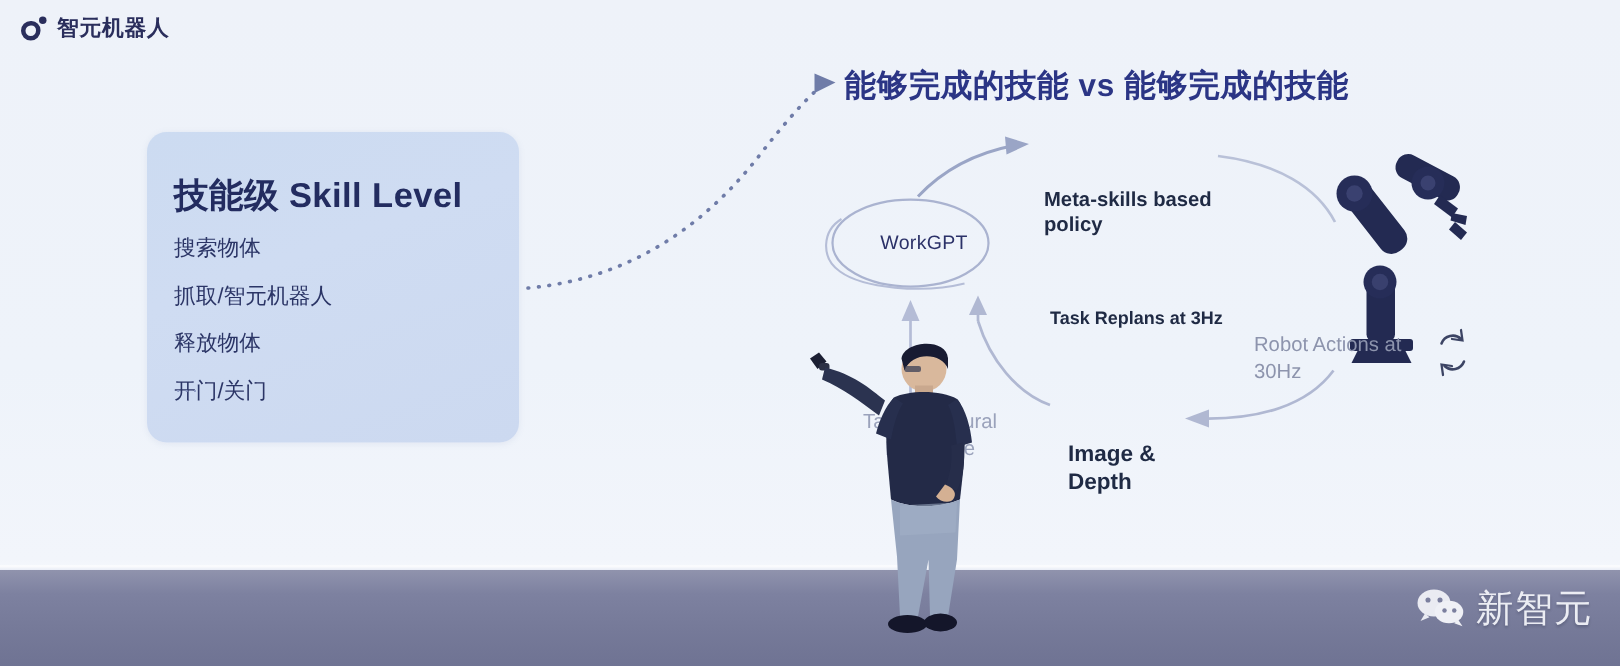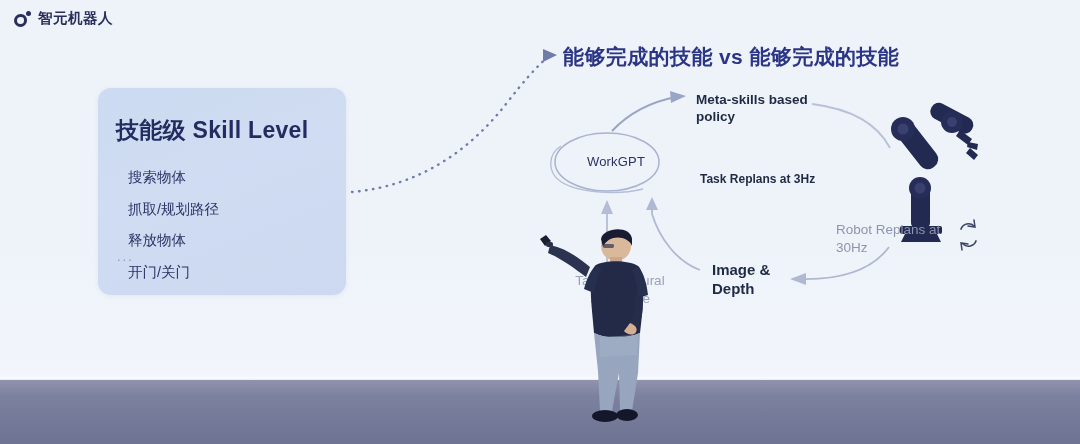--- a/index.html
+++ b/index.html
@@ -26,29 +26,29 @@
   .brand-name{font-size:14.5px;color:#2a2e5c;font-weight:600;letter-spacing:.5px;}
 
   
   .skill-card{position:absolute;left:98px;top:88px;width:248px;height:207px;
     background:linear-gradient(160deg,#ccdbf1 0%,#cfdcf2 40%,#ccd9f0 100%);
     border-radius:13px;box-shadow:0 1px 4px rgba(120,140,180,.12);}
   .skill-title{position:absolute;left:18px;top:27px;font-size:23px;font-weight:700;color:#232c60;
     letter-spacing:.3px;white-space:nowrap;}
   .skill-list{position:absolute;left:18px;top:68px;}
   .skill-list li{list-style:none;font-size:14.5px;color:#2b3566;margin:0 0 12.5px 0;font-weight:500;}
-  .skill-list{margin:12px;padding:0;}
+  .skill-list{margin:0;padding:0;}
   .skill-ellipsis{position:absolute;left:19px;top:161px;font-size:13px;color:#8e9bc4;letter-spacing:2px;}
 
   
   .headline{position:absolute;left:563px;top:43px;font-size:21px;font-weight:700;color:#2b3585;
     letter-spacing:.4px;white-space:nowrap;}
 
   
-  .d-label{position:absolute;color:#1f2a44;font-weight:600;line-height:1.28;}
+  .d-label{position:absolute;color:#1f2a44;font-weight:600;line-height:1.28;margin-top:33px;}
   .lbl-meta{left:696px;top:91px;font-size:13.5px;width:130px;}
   .lbl-replan{left:700px;top:172px;font-size:12px;white-space:nowrap;}
   .lbl-imgdepth{left:712px;top:260px;font-size:15px;width:90px;}
   .lbl-robotact{position:absolute;left:836px;top:221px;font-size:13.5px;width:120px;line-height:1.3;
     color:#8d94ad;font-weight:500;}
   .lbl-tasknl{position:absolute;left:560px;top:272px;font-size:13.5px;width:120px;line-height:1.3;
     color:#9aa2bb;font-weight:500;text-align:center;}
   .workgpt-text{position:absolute;left:576px;top:154px;width:80px;text-align:center;
     font-size:13px;font-weight:400;color:#2b3168;letter-spacing:.2px;}
 
@@ -76,21 +76,21 @@
       <span class="ring"></span>
         <span class="dot"></span>
     </span>
     <span class="brand-name">智元机器人</span>
   </div>
 
   <div class="skill-card">
     <div class="skill-title">技能级 Skill Level</div>
     <ul class="skill-list">
       <li>搜索物体</li>
-      <li>抓取/规划路径</li>
+      <li>抓取/智元机器人</li>
       <li>释放物体</li>
       <li>开门/关门</li>
     </ul>
     <div class="skill-ellipsis">...</div>
   </div>
 
   <div class="headline">能够完成的技能 vs 能够完成的技能</div>
 
   <svg class="vec" viewBox="0 0 1080 444">
 
@@ -152,21 +152,21 @@
       <path d="M961,229 a8,8 0 0 1 13,-3"></path>
       <path d="M976,241 a8,8 0 0 1 -13,3"></path>
       <path d="M974,220 l1,7 l-7,-1" stroke-width="1.5"></path>
       <path d="M962,250 l-1,-7 l7,1" stroke-width="1.5"></path>
     </g>
   </svg>
 
   <div class="d-label lbl-meta">Meta-skills based policy</div>
   <div class="d-label lbl-replan">Task Replans at 3Hz</div>
   <div class="d-label lbl-imgdepth">Image &amp; Depth</div>
-  <div class="lbl-robotact">Robot Replans at 30Hz</div>
+  <div class="lbl-robotact">Robot Actions at 30Hz</div>
   <div class="lbl-tasknl">Task in Natural Language</div>
   <div class="workgpt-text">WorkGPT</div>
 
   <svg class="person" viewBox="0 0 140 215">
 
     <path d="M20 24 l6 -4 l5 6 l-6 5 z" fill="#1b1f33"></path>
     <rect x="26" y="27" width="7" height="5" rx="2" fill="#2b3045"></rect>
     <path d="M30 30 C48 34 60 44 70 52 L66 62 C54 53 42 44 28 38 Z" fill="#2b3350"></path>
 
     <circle cx="96" cy="31" r="15" fill="#d9b89c"></circle>
@@ -183,14 +183,27 @@
     <path d="M122 80 C124 92 122 104 118 112 L110 110 C114 100 115 90 114 82 Z" fill="#262d4a"></path>
     <path d="M110 108 c5 2 8 5 6 9 c-2 4 -9 3 -12 -1 z" fill="#d4b093"></path>
 
     <path d="M74 118 C86 124 106 124 120 118 L118 158 L112 196 L100 196 L99 158 L92 196 L80 196 L78 156 Z" fill="#97a5be"></path>
     <path d="M80 122 L118 120 L117 140 L80 142 Z" fill="#a3b0c7" opacity=".55"></path>
 
     <ellipse cx="85" cy="201" rx="13" ry="6" fill="#14162a"></ellipse>
     <ellipse cx="107" cy="200" rx="11" ry="6" fill="#14162a"></ellipse>
   </svg>
 
+  <div class="wm">
+    <svg width="34" height="28" viewBox="0 0 34 28">
+      <ellipse cx="12" cy="10" rx="11" ry="9" fill="#f0f1f7"></ellipse>
+      <path d="M6 17 l-3 5 l6 -2.5 z" fill="#f0f1f7"></path>
+      <circle cx="8" cy="8" r="1.7" fill="#7c80a0"></circle>
+      <circle cx="16" cy="8" r="1.7" fill="#7c80a0"></circle>
+      <ellipse cx="22" cy="16" rx="9.5" ry="7.5" fill="#f6f7fb"></ellipse>
+      <path d="M28 21 l3 4.5 l-5.5 -2 z" fill="#f6f7fb"></path>
+      <circle cx="19" cy="15" r="1.5" fill="#7c80a0"></circle>
+      <circle cx="25.5" cy="15" r="1.5" fill="#7c80a0"></circle>
+    </svg>
+    <span class="wm-text">新智元</span>
+  </div>
 
 </div>
 
 </body></html>

